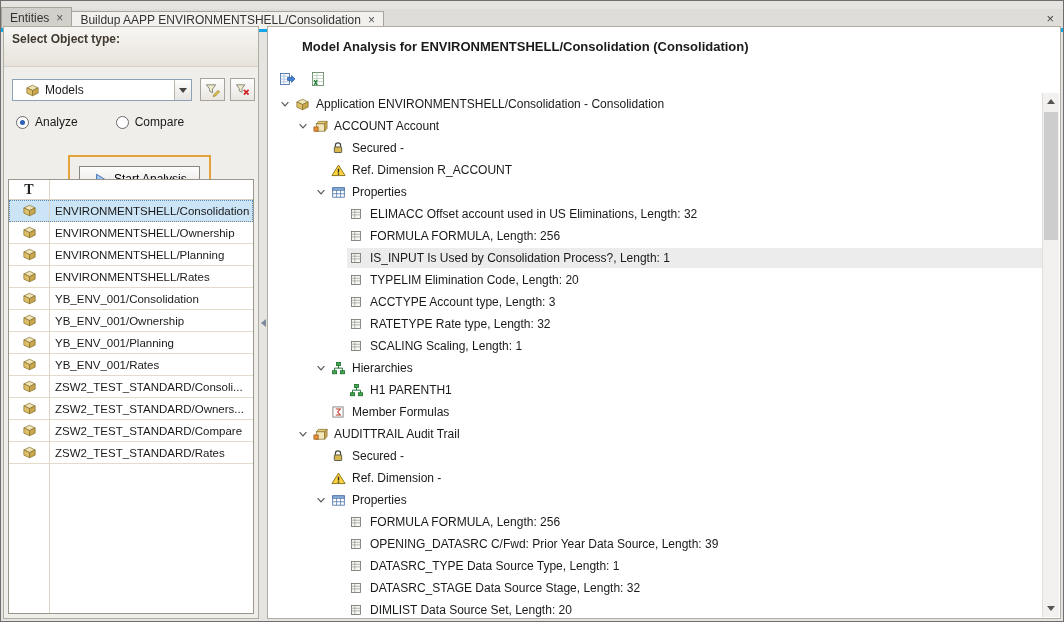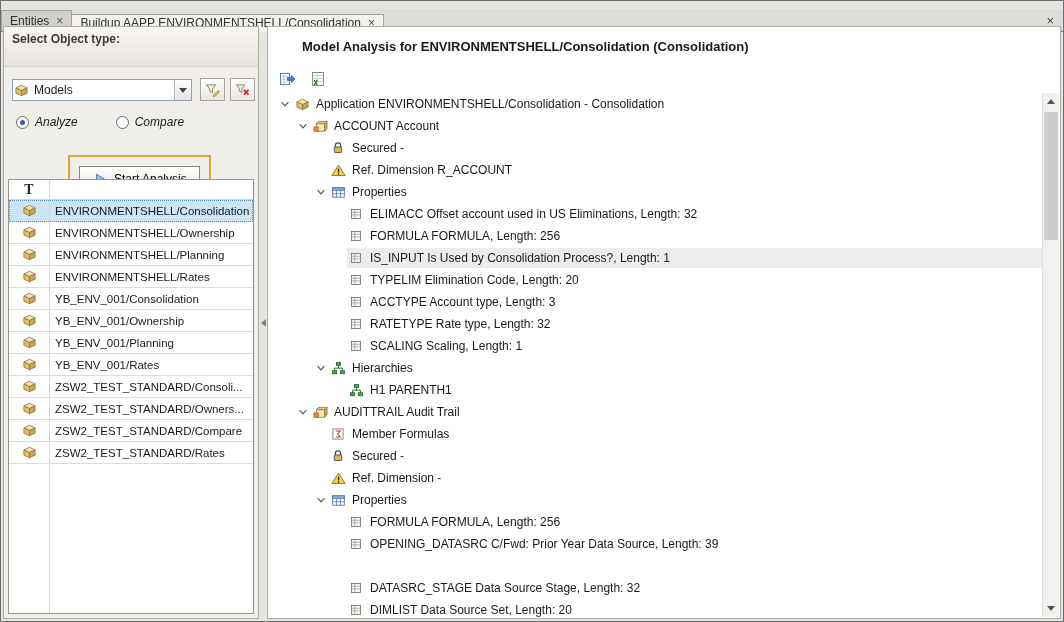--- a/index.html
+++ b/index.html
@@ -10,21 +10,21 @@
     color: #1a1a1a;
     background: #e9e7e4;
     position: relative;
     overflow: hidden;
   }
   .window { position: absolute; inset: 0; border: 1px solid #6e6e6e; background: #e6e4e0; }
 
   
   .tabbar {
     position: absolute; top: 8px; left: 0; right: 0; height: 23px;
-    background: #dfddd9; border-bottom: 1px solid #0ea5e9;
+    background: #dfddd9; border-bottom: 4px solid #0ea5e9;
     display: flex; align-items: flex-end;
   }
   .tab {
     height: 21px; display: flex; align-items: center; gap: 7px;
     padding: 0 8px; border: 1px solid #a8a49c; border-bottom: none;
     background: #d2d0cb; color: #333; white-space: nowrap; cursor: default;
   }
   .tab + .tab { margin-left: -1px; }
   .tab.active { background: #f2f1ee; height: 18px; margin-bottom: -1px; border-bottom: 1px solid #f2f1ee; }
   .tab-close { color: #555; font-size: 12px; line-height: 1; }
@@ -38,36 +38,36 @@
   .group-header {
     height: 40px; line-height: 24px; padding-left: 8px;
     font-weight: bold; color: #3f3a30;
     background: linear-gradient(#f8f6f3, #e7e3dc);
     border-bottom: 1px solid #d8d3ca;
   }
   .controls { position: relative; height: 126px; }
   .combo {
     position: absolute; left: 8px; top: 12px; width: 180px; height: 22px;
     background: #fff; border: 1px solid #8ea2b5;
-    display: flex; align-items: center; padding-left: 0; gap: 5px;
+    display: flex; align-items: center; padding-left: 11px; gap: 5px;
   }
   .combo-label { flex: 1; white-space: nowrap; overflow: hidden; }
   .dd-btn {
     width: 17px; height: 20px; display: flex; align-items: center; justify-content: center;
     background: linear-gradient(#fdfdfd, #e6e4e0); border-left: 1px solid #b8b4ac;
   }
   .dd-tri { width: 0; height: 0; border-left: 4px solid transparent; border-right: 4px solid transparent; border-top: 5px solid #444; }
   .icon-btn {
     position: absolute; top: 11px; width: 25px; height: 23px;
     background: linear-gradient(#fdfdfd, #e9e6e1); border: 1px solid #a8a49c;
     display: flex; align-items: center; justify-content: center; cursor: pointer;
   }
   .icon-btn.filter { left: 196px; }
   .icon-btn.clearfilter { left: 226px; }
-  .radio-row { position: absolute; top: 48px; left: 12px; display: flex; gap: 38px; align-items: center; font-style: italic; }
+  .radio-row { position: absolute; top: 48px; left: 12px; display: flex; gap: 38px; align-items: center; }
   .radio-opt { display: flex; align-items: center; cursor: default; }
   .radio {
     display: inline-block; width: 13px; height: 13px; border-radius: 50%;
     border: 1px solid #6a6a6a; background: #fff; margin-right: 6px; position: relative;
   }
   .radio.checked::after { content: ""; position: absolute; inset: 3px; border-radius: 50%; background: #2a62b8; }
   .start-wrap { position: absolute; top: 88px; left: 64px; border: 2px solid #e2a33a; padding: 9px; background: #f0eeea; }
   .start-btn {
     display: flex; align-items: center; gap: 6px; height: 26px; padding: 0 12px;
     background: linear-gradient(#fdfdfd, #e7e4df); border: 1px solid #8a867e;
@@ -573,20 +573,33 @@
                 <path d="M8 4.6v3M3.8 10.6V7.6h8.4v3" stroke="#1e6e2e" stroke-width="1" fill="none"></path>
                 <rect x="5.8" y="1.6" width="4.4" height="3.2" fill="#43a84f" stroke="#1e6e2e" stroke-width="0.9"></rect>
                 <rect x="1.6" y="10.4" width="4.4" height="3.2" fill="#43a84f" stroke="#1e6e2e" stroke-width="0.9"></rect>
                 <rect x="10" y="10.4" width="4.4" height="3.2" fill="#43a84f" stroke="#1e6e2e" stroke-width="0.9"></rect>
               </svg>
             </span>
             <span class="tree-label">H1 PARENTH1</span>
           </span>
         </div>
         <div class="tree-row">
+          <span class="indent" style="width: 36px;"></span>
+          <span class="expander"></span>
+          <span class="tree-content">
+            <span class="icon">
+              <svg viewBox="0 0 16 16" width="14" height="14">
+                <rect x="2.2" y="2.2" width="11.6" height="11.6" fill="#fff" stroke="#6a6a62" stroke-width="0.9"></rect>
+                <path d="M5.4 4.6h5.2L7.6 8l3 3.4H5.4" fill="none" stroke="#b83a2a" stroke-width="1.2"></path>
+              </svg>
+            </span>
+            <span class="tree-label">Member Formulas</span>
+          </span>
+        </div>
+        <div class="tree-row">
           <span class="indent" style="width: 18px;"></span>
           <span class="expander">
             <svg viewBox="0 0 16 16" width="12" height="12">
               <path d="M3.5 5.5 8 10.5l4.5-5" fill="none" stroke="#5a5a5a" stroke-width="1.6"></path>
             </svg>
           </span>
           <span class="tree-content">
             <span class="icon">
               <svg viewBox="0 0 16 16" width="15" height="15">
                 <rect x="3.5" y="5" width="9" height="8" fill="#f3e6bb" stroke="#8a7430" stroke-width="0.8"></rect>
@@ -597,33 +610,20 @@
             </span>
             <span class="tree-label">AUDITTRAIL Audit Trail</span>
           </span>
         </div>
         <div class="tree-row">
           <span class="indent" style="width: 36px;"></span>
           <span class="expander"></span>
           <span class="tree-content">
             <span class="icon">
               <svg viewBox="0 0 16 16" width="14" height="14">
-                <rect x="2.2" y="2.2" width="11.6" height="11.6" fill="#fff" stroke="#6a6a62" stroke-width="0.9"></rect>
-                <path d="M5.4 4.6h5.2L7.6 8l3 3.4H5.4" fill="none" stroke="#b83a2a" stroke-width="1.2"></path>
-              </svg>
-            </span>
-            <span class="tree-label">Member Formulas</span>
-          </span>
-        </div>
-        <div class="tree-row">
-          <span class="indent" style="width: 36px;"></span>
-          <span class="expander"></span>
-          <span class="tree-content">
-            <span class="icon">
-              <svg viewBox="0 0 16 16" width="14" height="14">
                 <path d="M5 7V5.2C5 3.4 6.3 2.2 8 2.2s3 1.2 3 3V7" fill="none" stroke="#4a4a42" stroke-width="1.4"></path>
                 <rect x="3.8" y="6.8" width="8.4" height="6.4" rx="0.8" fill="#d8b84e" stroke="#4a4a42" stroke-width="1"></rect>
               </svg>
             </span>
             <span class="tree-label">Secured -</span>
           </span>
         </div>
         <div class="tree-row">
           <span class="indent" style="width: 36px;"></span>
           <span class="expander"></span>
@@ -678,20 +678,29 @@
                 <rect x="2.8" y="2.8" width="10.4" height="10.4" fill="#f6f6f3" stroke="#6a6a62" stroke-width="0.9"></rect>
                 <path d="M2.8 6h10.4M2.8 9h10.4M6.6 2.8v10.4" stroke="#9a9a90" stroke-width="0.8" fill="none"></path>
               </svg>
             </span>
             <span class="tree-label">OPENING_DATASRC C/Fwd: Prior Year Data Source, Length: 39</span>
           </span>
         </div>
         <div class="tree-row">
           <span class="indent" style="width: 54px;"></span>
           <span class="expander"></span>
+          <span class="tree-content">
+            <span class="icon">
+              <svg viewBox="0 0 16 16" width="14" height="14">
+                <rect x="2.8" y="2.8" width="10.4" height="10.4" fill="#f6f6f3" stroke="#6a6a62" stroke-width="0.9"></rect>
+                <path d="M2.8 6h10.4M2.8 9h10.4M6.6 2.8v10.4" stroke="#9a9a90" stroke-width="0.8" fill="none"></path>
+              </svg>
+            </span>
+            <span class="tree-label">DATASRC_TYPE Data Source Type, Length: 1</span>
+          </span>
         </div>
         <div class="tree-row">
           <span class="indent" style="width: 54px;"></span>
           <span class="expander"></span>
           <span class="tree-content">
             <span class="icon">
               <svg viewBox="0 0 16 16" width="14" height="14">
                 <rect x="2.8" y="2.8" width="10.4" height="10.4" fill="#f6f6f3" stroke="#6a6a62" stroke-width="0.9"></rect>
                 <path d="M2.8 6h10.4M2.8 9h10.4M6.6 2.8v10.4" stroke="#9a9a90" stroke-width="0.8" fill="none"></path>
               </svg>

